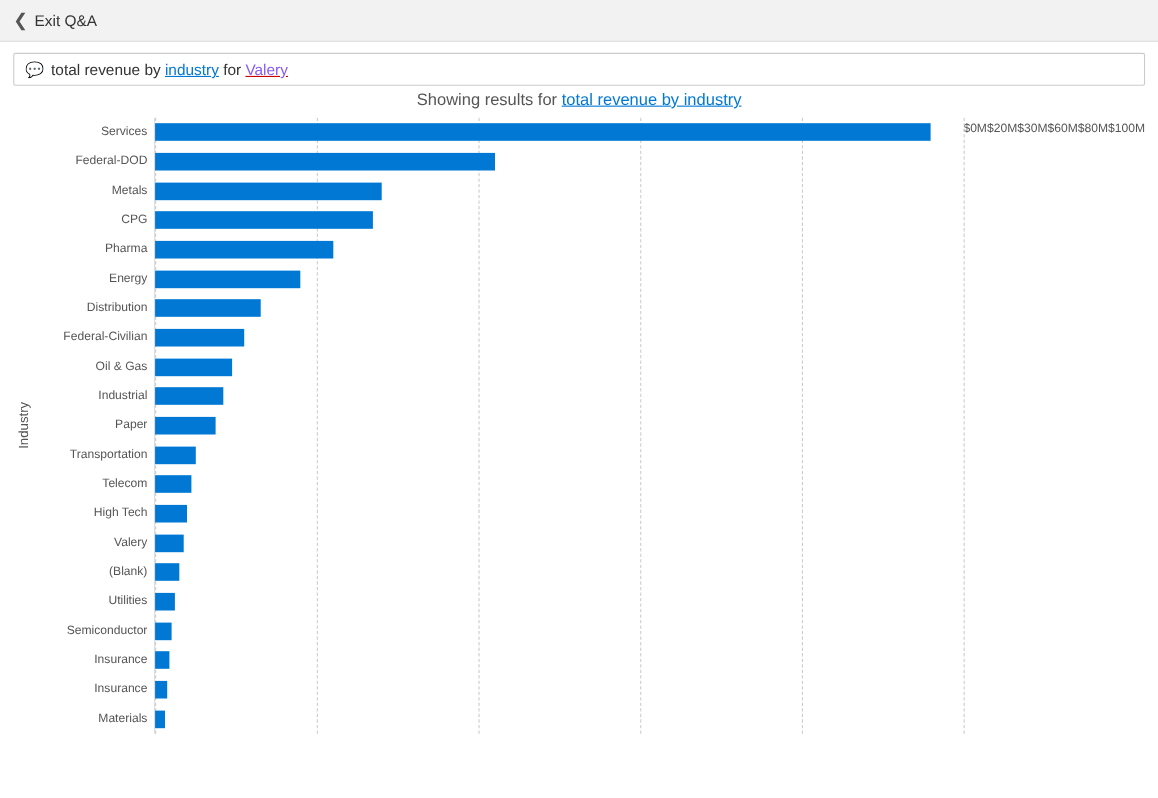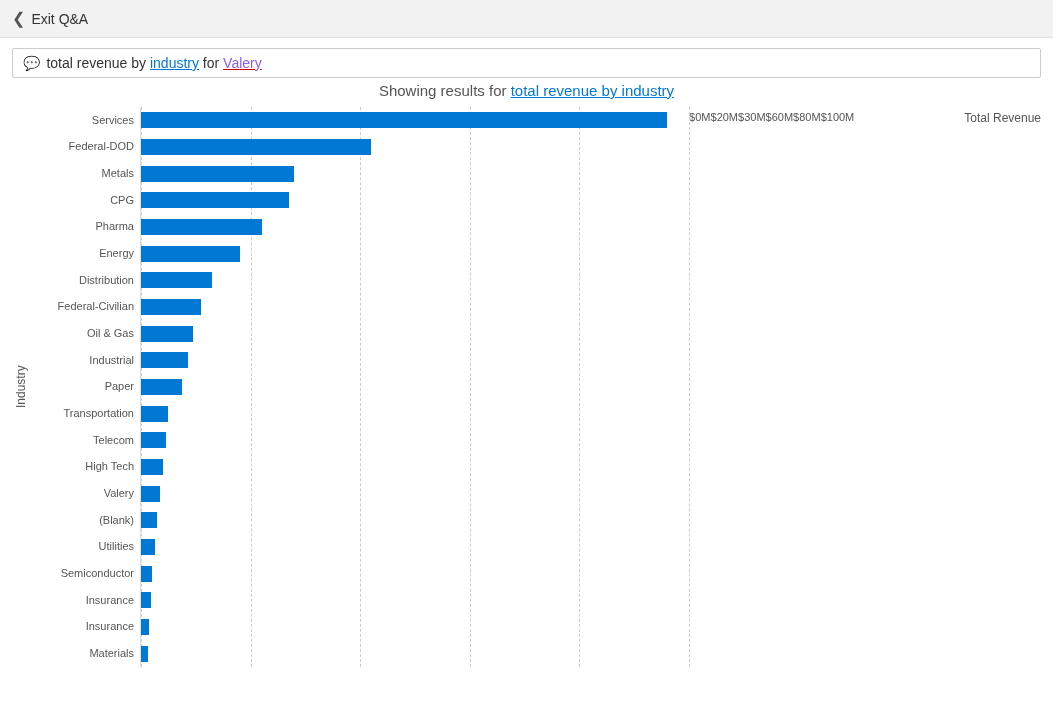--- a/index.html
+++ b/index.html
@@ -301,15 +301,14 @@
         </div>
     </div>
     <div class="x-axis" id="x-axis">
         <div class="x-tick">$0M</div>
         <div class="x-tick">$20M</div>
         <div class="x-tick">$30M</div>
         <div class="x-tick">$60M</div>
         <div class="x-tick">$80M</div>
         <div class="x-tick">$100M</div>
       </div>
-    <div class="x-axis-label">Total Revenue</div>
   </div>
 </div>
 
 </body></html>

